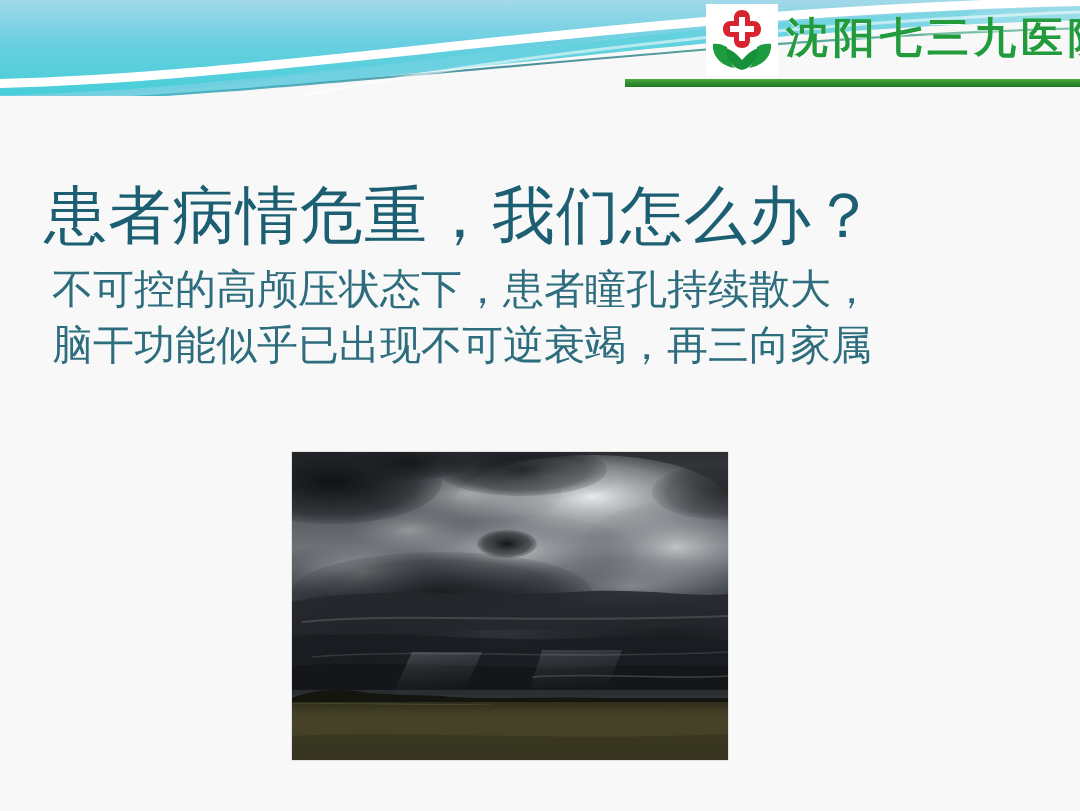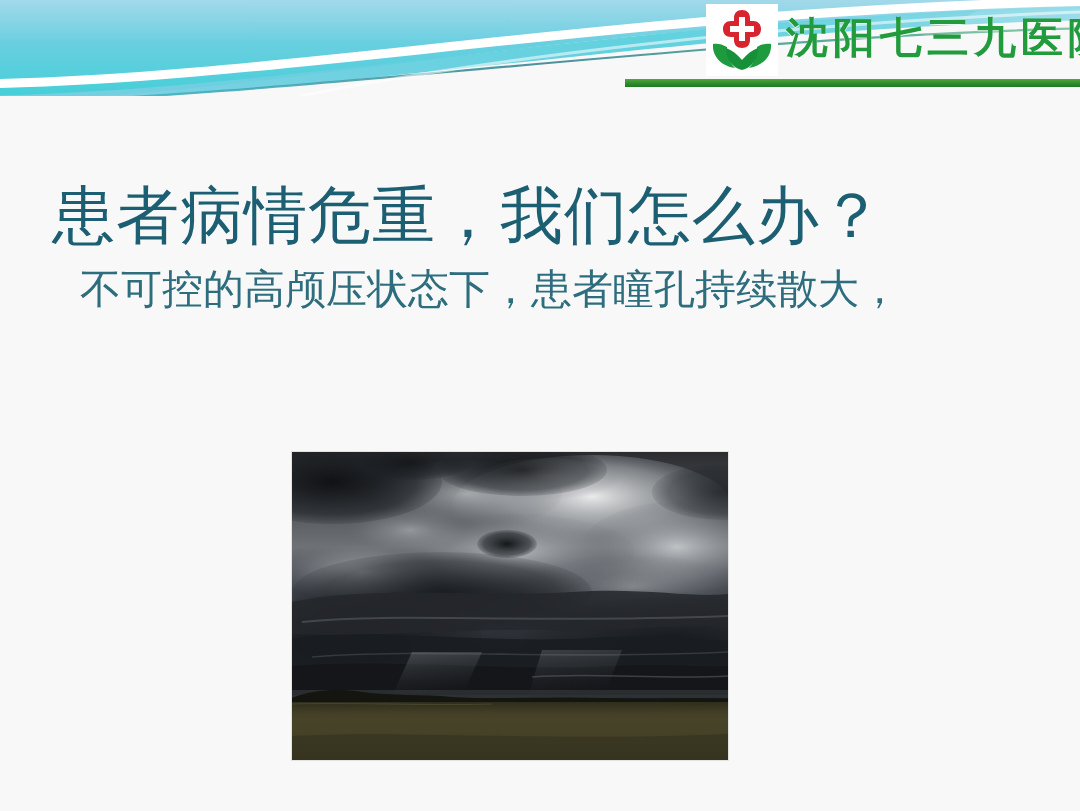--- a/index.html
+++ b/index.html
@@ -74,40 +74,40 @@
     width: 455px;
     height: 8px;
     background: linear-gradient(180deg, #53a83e 0%, #2f8b2f 55%, #1f7a27 100%);
     z-index: 4;
   }
 
   
   .title {
     position: absolute;
     top: 178px;
-    left: 52px;
+    left: 44px;
     width: 980px;
     font-size: 63px;
     font-weight: normal;
     color: #1d5f72;
     letter-spacing: 1px;
     line-height: 74px;
     white-space: nowrap;
   }
   .para {
     position: absolute;
     top: 261px;
     left: 52px;
     width: 985px;
     font-size: 41px;
     color: #2d6d7e;
     line-height: 56px;
     letter-spacing: 0px;
   }
-  .para div { white-space: nowrap; margin-left: 28px; }
+  .para div { white-space: nowrap; }
 
   
   .photo {
     position: absolute;
     top: 452px;
     left: 292px;
     width: 436px;
     height: 308px;
     background: #111317;
     overflow: hidden;
@@ -178,20 +178,21 @@
 
     <div class="hospital-name">沈阳七三九医院</div>
   </div>
 
   <div class="green-bar"></div>
 
   <div class="title">患者病情危重，我们怎么办？</div>
 
   <div class="para">
     <div>不可控的高颅压状态下，患者瞳孔持续散大，</div>
+    <div>脑干功能似乎已出现不可逆衰竭，再三向家属</div>
   </div>
 
   <div class="photo">
     <svg viewBox="0 0 436 308" preserveAspectRatio="none">
       <defs>
         <linearGradient id="skyG" x1="0" y1="0" x2="0" y2="1">
           <stop offset="0%" stop-color="#2a2c30"></stop>
           <stop offset="38%" stop-color="#6e7277"></stop>
           <stop offset="58%" stop-color="#3a3e45"></stop>
           <stop offset="82%" stop-color="#24272c"></stop>

